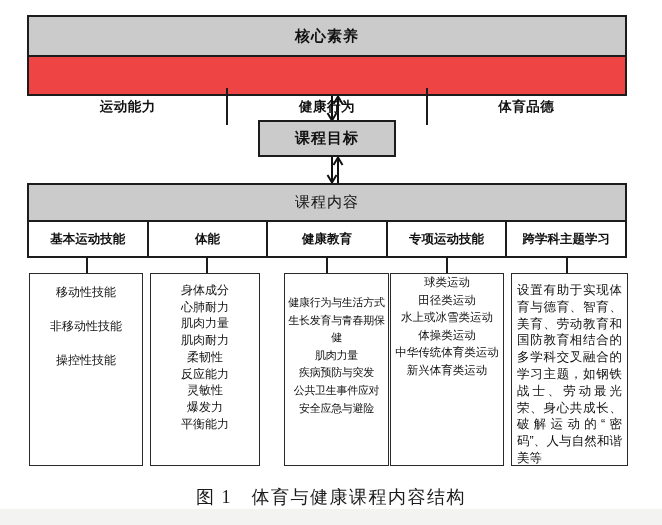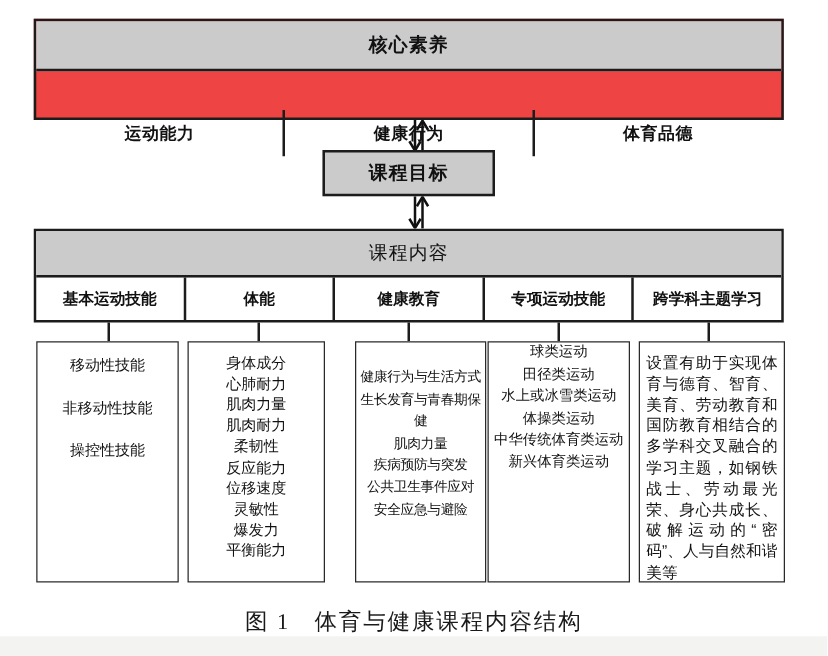--- a/index.html
+++ b/index.html
@@ -140,21 +140,20 @@
     <div class="item">操控性技能</div>
   </div>
 
   <div class="cbox b2">
     <div class="item">身体成分</div>
     <div class="item">心肺耐力</div>
     <div class="item">肌肉力量</div>
     <div class="item">肌肉耐力</div>
     <div class="item">柔韧性</div>
     <div class="item">反应能力</div>
-    <div class="item">位移速度</div>
     <div class="item">灵敏性</div>
     <div class="item">爆发力</div>
     <div class="item">平衡能力</div>
   </div>
 
   <div class="cbox b3">
     <div class="item">健康行为与生活方式</div>
     <div class="item">生长发育与青春期保健</div>
     <div class="item">肌肉力量</div>
     <div class="item">疾病预防与突发</div>

